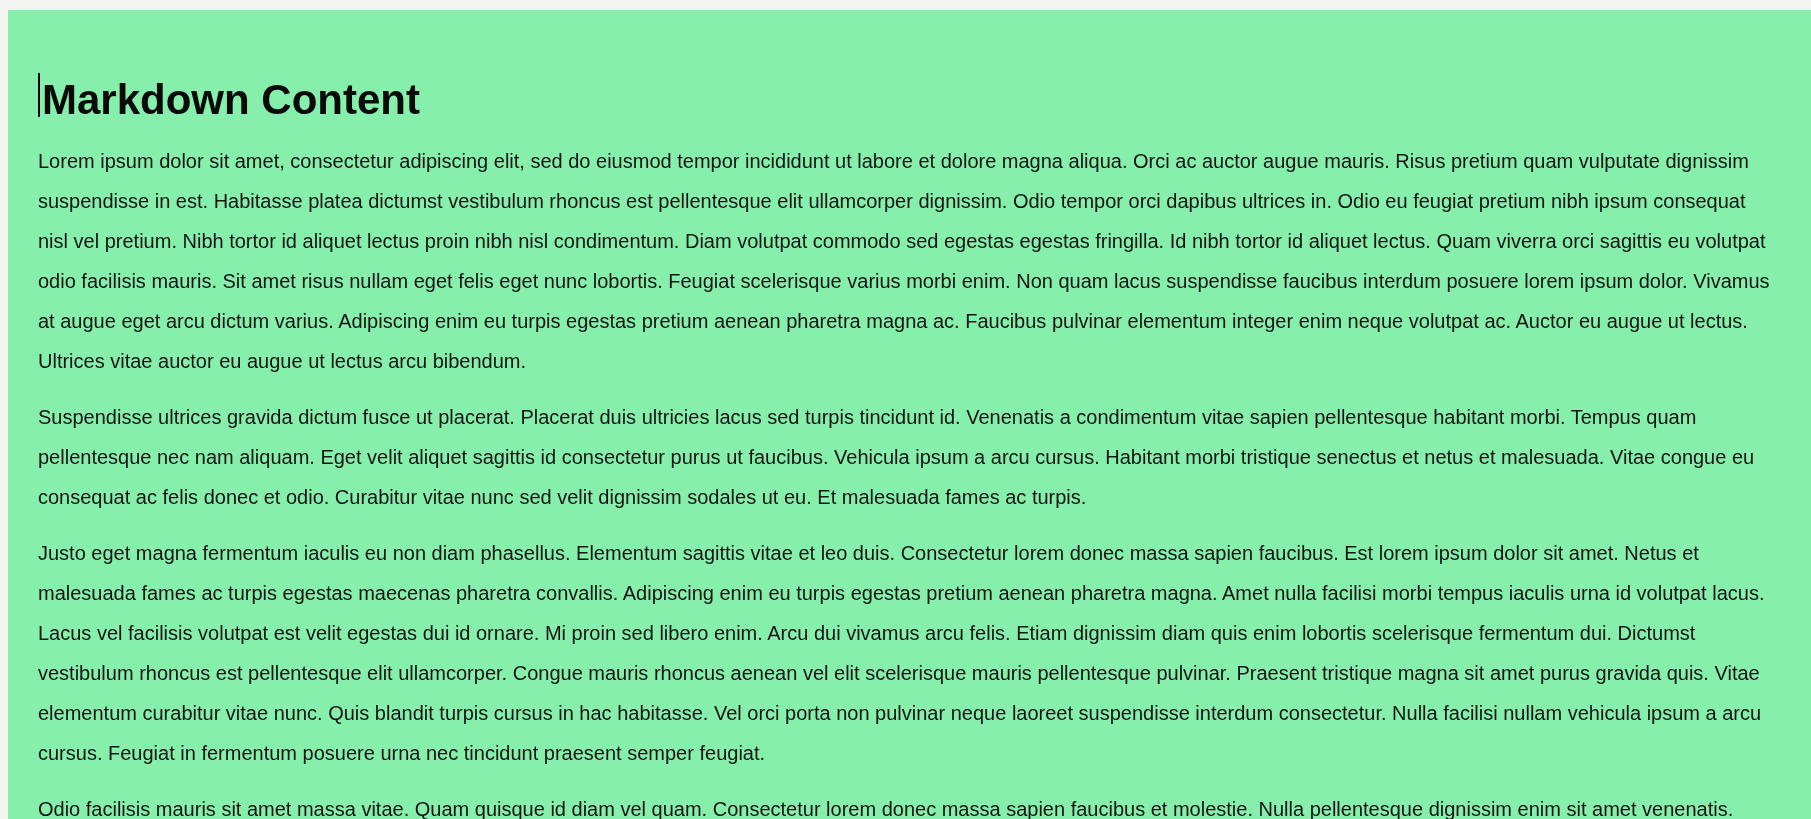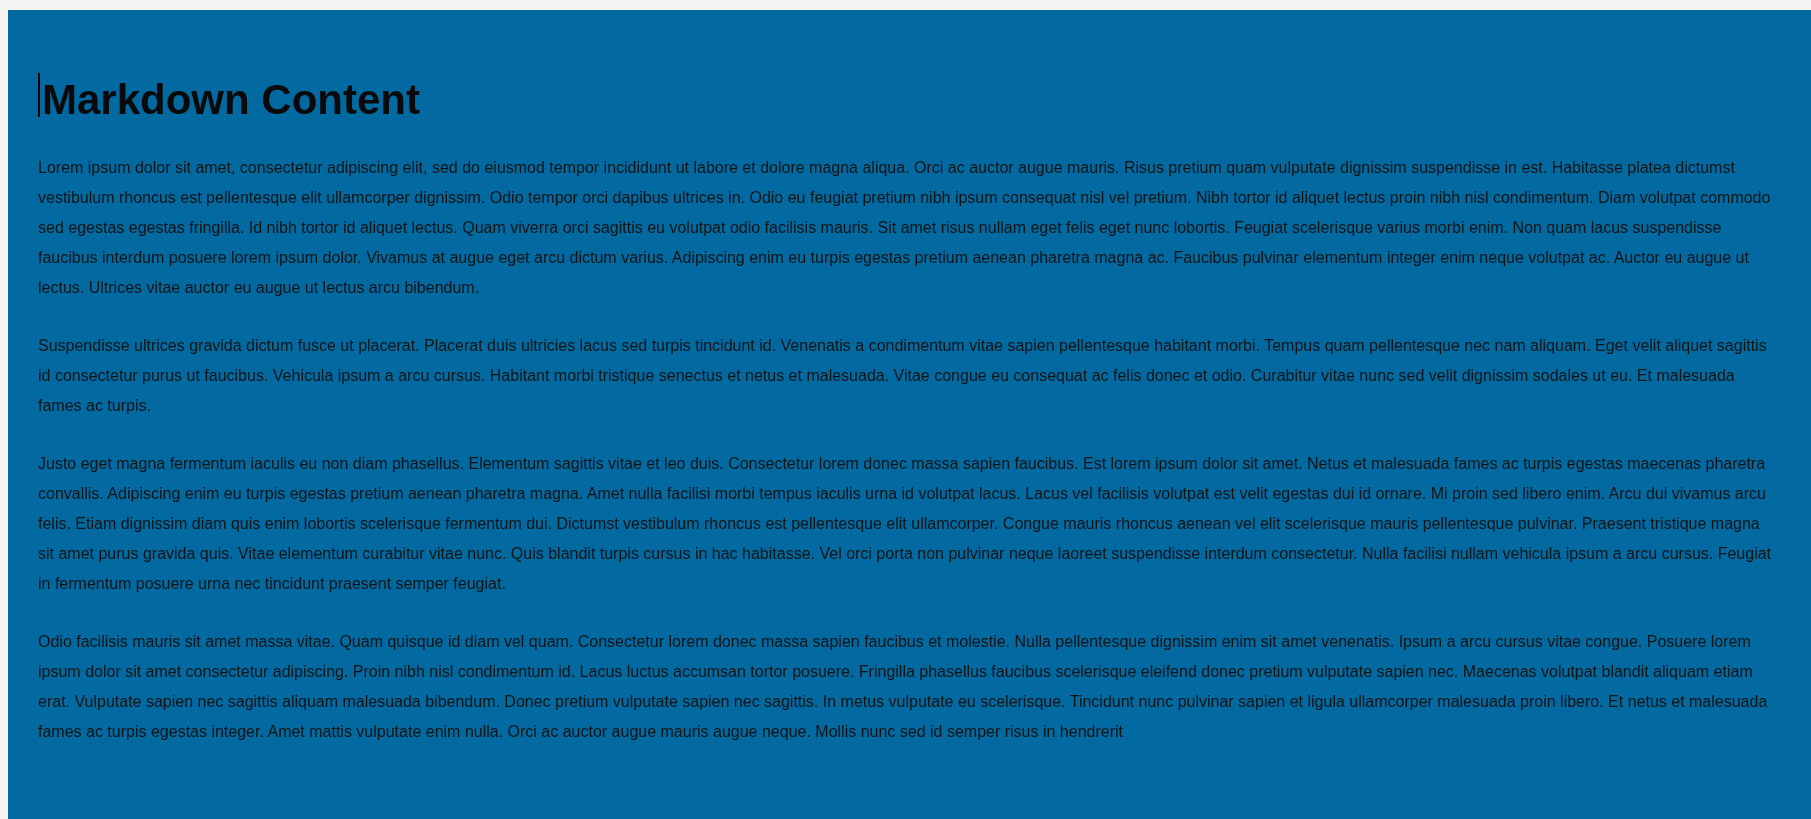--- a/index.html
+++ b/index.html
@@ -14,44 +14,44 @@
     font-family: "Liberation Sans", sans-serif;
     color: #141414;
     position: relative;
   }
   .content-area {
     position: absolute;
     left: 8px;
     top: 10px;
     right: 0;
     bottom: 0;
-    background: #0369a1;
+    background: #86efac;
     padding: 0 38px 0 30px;
     box-sizing: border-box;
     overflow: hidden;
   }
   h1.doc-title {
     font-size: 42px;
     line-height: 1.2;
     font-weight: bold;
     margin: 63px 0 0 0;
     color: #0a0a0a;
   }
   .caret {
     display: inline-block;
     width: 2px;
     height: 44px;
     background: #000000;
     vertical-align: -3px;
     margin-right: 2px;
   }
   p.doc-paragraph {
-    font-size: 16px;
-    line-height: 30px;
-    margin: 28px 0;
+    font-size: 20px;
+    line-height: 40px;
+    margin: 16px 0;
     color: #141414;
   }
 </style>
 </head>
 <body>
 
 <div class="content-area">
   <h1 class="doc-title"><span class="caret"></span><span>Markdown Content</span></h1>
 
   <p class="doc-paragraph">Lorem ipsum dolor sit amet, consectetur adipiscing elit, sed do eiusmod tempor incididunt ut labore et dolore magna aliqua. Orci ac auctor augue mauris. Risus pretium quam vulputate dignissim suspendisse in est. Habitasse platea dictumst vestibulum rhoncus est pellentesque elit ullamcorper dignissim. Odio tempor orci dapibus ultrices in. Odio eu feugiat pretium nibh ipsum consequat nisl vel pretium. Nibh tortor id aliquet lectus proin nibh nisl condimentum. Diam volutpat commodo sed egestas egestas fringilla. Id nibh tortor id aliquet lectus. Quam viverra orci sagittis eu volutpat odio facilisis mauris. Sit amet risus nullam eget felis eget nunc lobortis. Feugiat scelerisque varius morbi enim. Non quam lacus suspendisse faucibus interdum posuere lorem ipsum dolor. Vivamus at augue eget arcu dictum varius. Adipiscing enim eu turpis egestas pretium aenean pharetra magna ac. Faucibus pulvinar elementum integer enim neque volutpat ac. Auctor eu augue ut lectus. Ultrices vitae auctor eu augue ut lectus arcu bibendum.</p>

